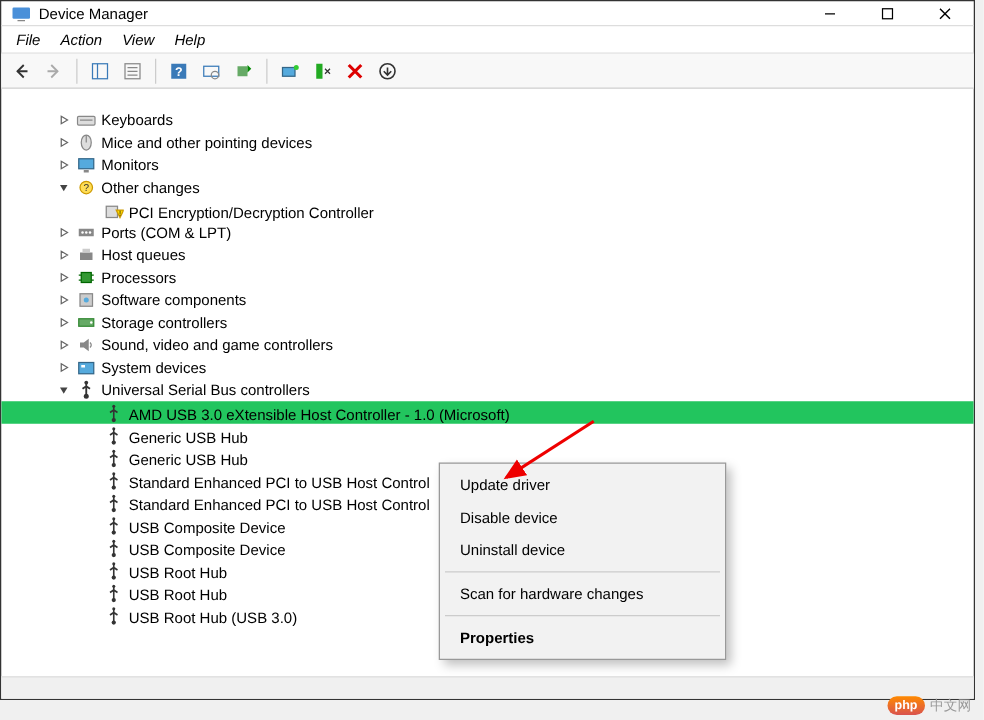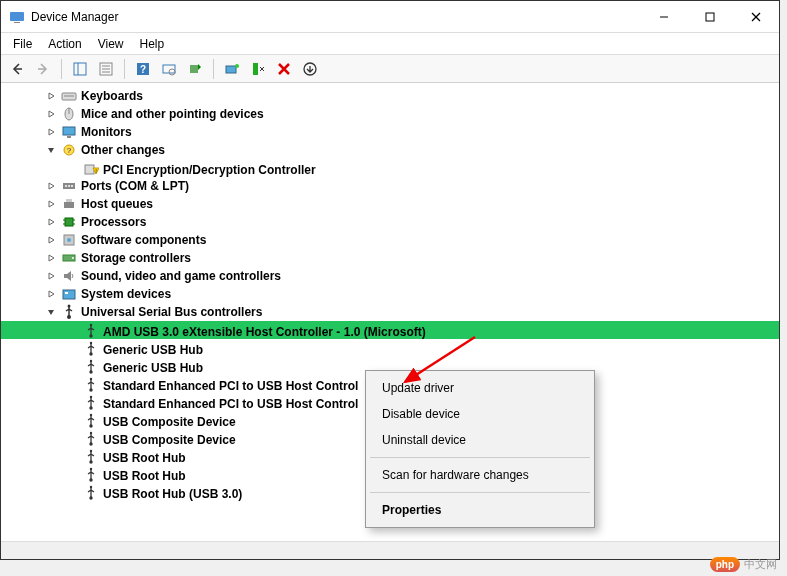--- a/index.html
+++ b/index.html
@@ -1,33 +1,33 @@
 <!DOCTYPE html>
 <html><head>
   <meta charset="utf-8">
   <style>
     * { box-sizing: border-box; margin: 0; padding: 0; }
     body { font-family: "Segoe UI", Tahoma, sans-serif; font-size: 12px; background: #f0f0f0; width: 787px; height: 576px; position: relative; overflow: hidden; }
     .window { position: absolute; top: 0; left: 0; width: 780px; height: 560px; background: #fff; border: 1px solid #333; }
-    .titlebar { height: 32px; display: flex; align-items: center; padding: 0 0 0 8px; border-bottom: 1px solid #ddd; }
+    .titlebar { height: 20px; display: flex; align-items: center; padding: 0 0 0 8px; border-bottom: 1px solid #ddd; }
     .titlebar-icon { width: 16px; height: 16px; margin-right: 6px; }
     .titlebar-title { flex: 1; font-size: 12px; }
     .win-controls { display: flex; height: 100%; }
     .win-btn { width: 46px; height: 100%; display: flex; align-items: center; justify-content: center; cursor: pointer; }
-    .menubar { height: 22px; display: flex; align-items: center; padding: 0 4px; border-bottom: 1px solid #ddd; }
+    .menubar { height: 22px; display: flex; align-items: center; padding: 0 4px; border-bottom: 1px solid #ddd; font-style: italic; }
     .menu-item { padding: 2px 8px; cursor: pointer; font-size: 12px; }
     .toolbar { height: 28px; display: flex; align-items: center; padding: 0 4px; border-bottom: 1px solid #d0d0d0; gap: 2px; background: #f8f8f8; }
     .tool-btn { width: 24px; height: 24px; display: flex; align-items: center; justify-content: center; cursor: pointer; border: 1px solid transparent; }
     .tool-sep { width: 1px; height: 20px; background: #ccc; margin: 0 4px; }
     .content { position: absolute; top: 84px; bottom: 18px; left: 0; right: 0; overflow: auto; padding: 2px 0; }
     .tree-node { display: flex; align-items: center; height: 18px; padding: 0 4px; cursor: pointer; white-space: nowrap; }
     .tree-node.selected { background: #22c55e; }
     .expander { width: 12px; height: 12px; display: flex; align-items: center; justify-content: center; margin-right: 2px; cursor: pointer; color: #666; font-size: 10px; }
     .node-icon { width: 16px; height: 16px; margin: 0 4px 0 2px; display: flex; align-items: center; justify-content: center; }
-    .node-label { font-size: 12px; font-weight: bold; }
+    .node-label { font-size: 12px; }
     .indent-2 { padding-left: 44px; }
     .indent-3 { padding-left: 66px; align-items: flex-end; }
     .context-menu { position: absolute; background: #f2f2f2; border: 1px solid #999; box-shadow: 4px 4px 8px rgba(0,0,0,0.25); padding: 4px 2px; min-width: 230px; z-index: 1000; }
     .ctx-item { padding: 6px 14px; cursor: pointer; font-size: 12px; }
     .ctx-item.bold { font-weight: bold; }
     .ctx-sep { height: 1px; background: #ccc; margin: 4px 2px; }
     .statusbar { position: absolute; bottom: 0; left: 0; right: 0; height: 18px; border-top: 1px solid #ddd; background: #f0f0f0; }
     .arrow-annotation { position: absolute; pointer-events: none; z-index: 2000; }
     .watermark { position: absolute; bottom: 4px; right: 10px; font-size: 11px; color: #999; display:flex; align-items:center; gap:4px; }
     .watermark .php-badge { background: linear-gradient(#ff8a00,#d9534f); color:#fff; padding:2px 6px; border-radius:10px; font-size:10px; font-weight:bold; }
@@ -440,21 +440,21 @@
           </svg>
         </span>
         <span class="node-label">USB Root Hub (USB 3.0)</span>
       </div>
     </div>
 
   <div class="statusbar"></div>
 
 </div>
 
-<div class="context-menu" id="ctx-menu" style="left:351px; top:370px;margin-left:14px;">
+<div class="context-menu" id="ctx-menu" style="left:351px; top:370px;">
     <div class="ctx-item">Update driver</div>
     <div class="ctx-item">Disable device</div>
     <div class="ctx-item">Uninstall device</div>
     <div class="ctx-sep"></div>
     <div class="ctx-item">Scan for hardware changes</div>
     <div class="ctx-sep"></div>
     <div class="ctx-item bold">Properties</div>
   </div>
 
 <svg class="arrow-annotation" style="left:397px; top:332px;" width="90" height="60">

